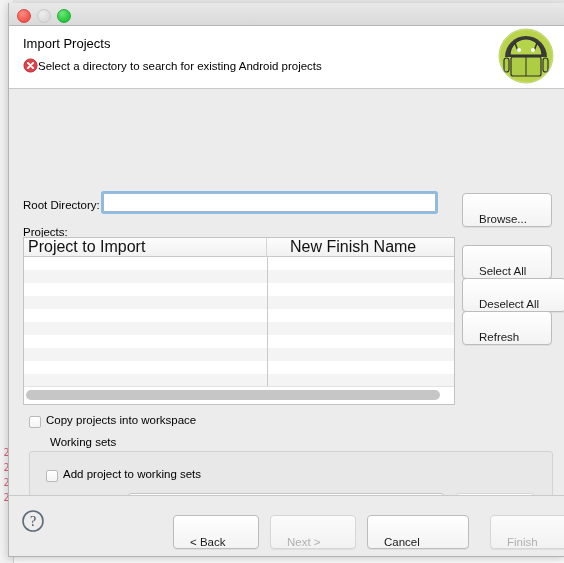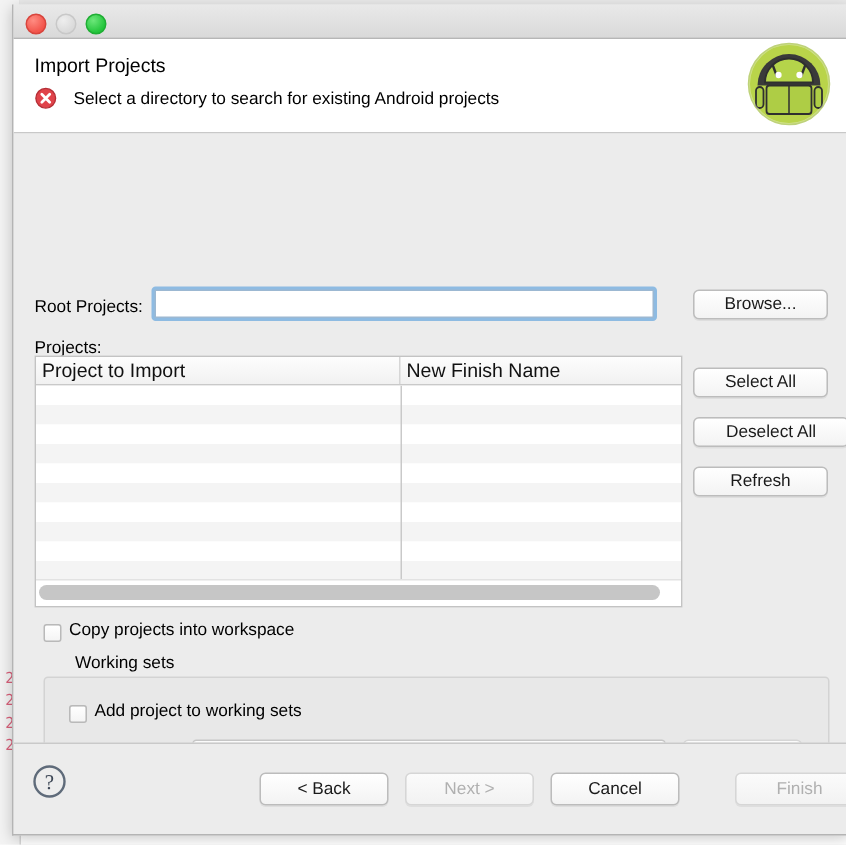--- a/index.html
+++ b/index.html
@@ -97,21 +97,21 @@
     font-size: 13px;
     font-weight: normal;
     color: #000000;
   }
   #header-sub-wrap {
     position: absolute;
     left: 14px;
     top: 32px;
     display: flex;
     align-items: center;
-    gap: 11px;
+    gap: 0;
   }
   #error-icon {
     width: 15px;
     height: 15px;
     flex: 0 0 auto;
   }
   #header-sub {
     font-size: 11.5px;
     color: #000000;
   }
@@ -159,24 +159,24 @@
 
   .push-btn {
     position: absolute;
     height: 20px;
     background: linear-gradient(#ffffff, #f3f3f3);
     border: 1px solid #bcbcbc;
     border-radius: 4px;
     font-family: "Liberation Sans", sans-serif;
     font-size: 11.5px;
     color: #1a1a1a;
-    text-align: center;
+    text-align: left;
     line-height: 18px;
     box-shadow: 0 1px 0 rgba(0,0,0,0.06);
-    padding: 0;
+    padding: 16px;
     box-sizing: border-box;
     cursor: default;
   }
   .push-btn.disabled {
     color: #b0b0b0;
     background: linear-gradient(#fbfbfb, #f2f2f2);
     border-color: #d6d6d6;
   }
 
   #browse-btn      { left: 453px; top: 104px; width: 90px; }
@@ -195,22 +195,23 @@
     border: 1px solid #c3c3c3;
     box-sizing: border-box;
     overflow: hidden;
   }
   #table-head {
     position: relative;
     display: flex;
     height: 18px;
     background: linear-gradient(#fdfdfd, #f1f1f1);
     border-bottom: 1px solid #c9c9c9;
-    font-size: 13px;
+    font-size: 16px;
     color: #111;
+    gap: 19px;
   }
   .th {
     line-height: 18px;
     padding-left: 4px;
     box-sizing: border-box;
   }
   .th-0 { width: 243px; border-right: 1px solid #d6d6d6; }
   .th-1 { flex: 1; }
 
   #table-body {
@@ -334,21 +335,21 @@
   #help-icon {
     position: absolute;
     left: 12px;
     top: 13px;
     width: 24px;
     height: 24px;
   }
   .footer-btn { top: 19px; height: 22px; line-height: 20px; }
   #back-btn   { left: 164px; width: 86px; }
   #next-btn   { left: 261px; width: 86px; }
-  #cancel-btn { left: 358px; width: 86px; }
+  #cancel-btn { left: 358px; width: 102px; }
   #finish-btn { left: 481px; width: 86px; }
 </style>
 </head>
 <body>
 
 <div id="backdrop">
   <div class="bg-codeline" style="left:40px; top:-1px;">$(CLEAR_VARS)</div>
   <div class="bg-gutter"></div>
   <div class="bg-linenum" style="top:447px;">2</div>
   <div class="bg-linenum" style="top:462px;">2</div>
@@ -386,21 +387,21 @@
       <rect x="14" y="30" width="30" height="19" rx="2" fill="#aecd45" stroke="#2f2f2f" stroke-width="1.2"></rect>
       <line x1="29" y1="30" x2="29" y2="49" stroke="#2f2f2f" stroke-width="1"></line>
       <rect x="7" y="31" width="5" height="14" rx="2.5" fill="#aecd45" stroke="#2f2f2f" stroke-width="1.2"></rect>
       <rect x="46" y="31" width="5" height="14" rx="2.5" fill="#aecd45" stroke="#2f2f2f" stroke-width="1.2"></rect>
       <circle cx="29" cy="29" r="27" fill="none" stroke="rgba(255,255,255,0.35)" stroke-width="2"></circle>
     </svg>
   </div>
 
   <div id="content">
 
-    <div class="row-label" id="rootdir-label">Root Projects:</div>
+    <div class="row-label" id="rootdir-label">Root Directory:</div>
     <input id="rootdir-input" type="text" autofocus="" value="" style="">
     <button class="push-btn" id="browse-btn">Browse...</button>
 
     <div class="row-label" id="projects-label">Projects:</div>
 
     <div id="table">
       <div id="table-head">
         <div class="th th-0">Project to Import</div>
         <div class="th th-1">New Finish Name</div>
       </div>

